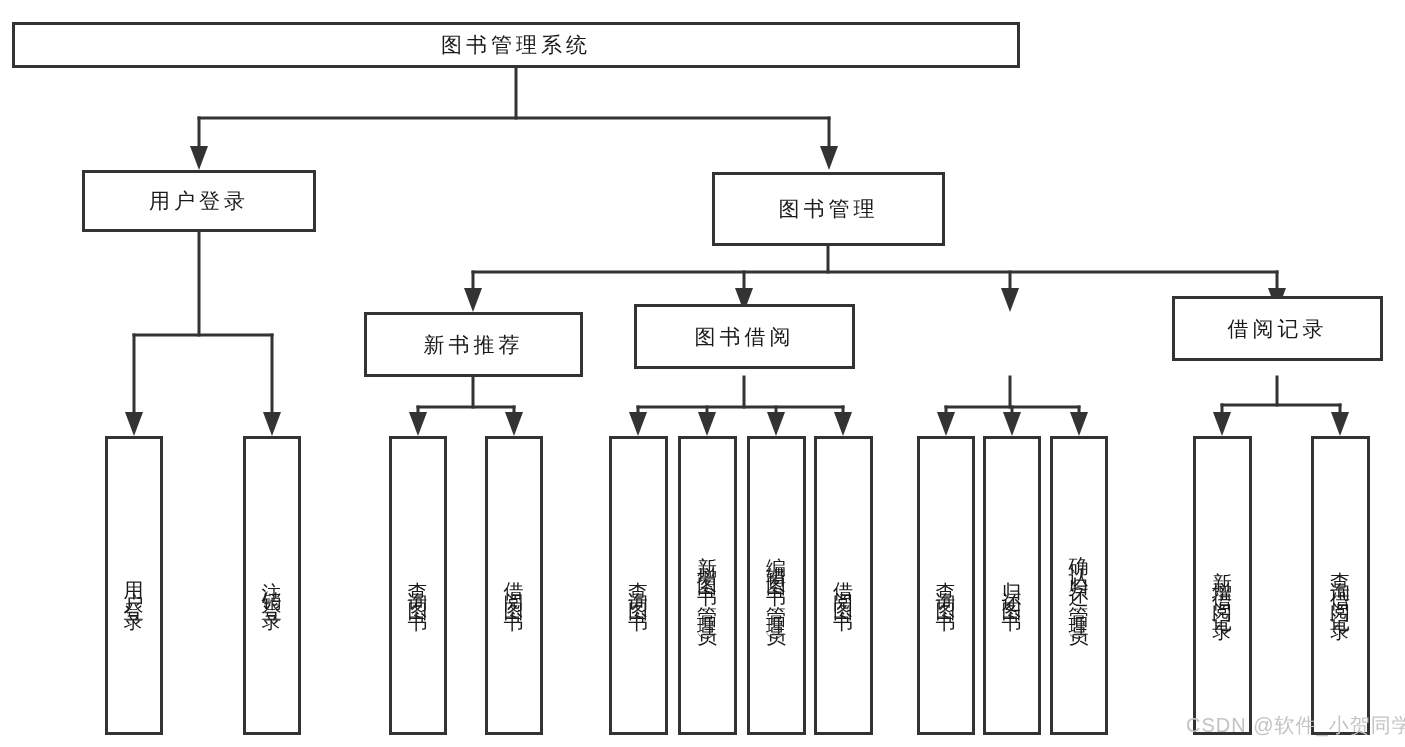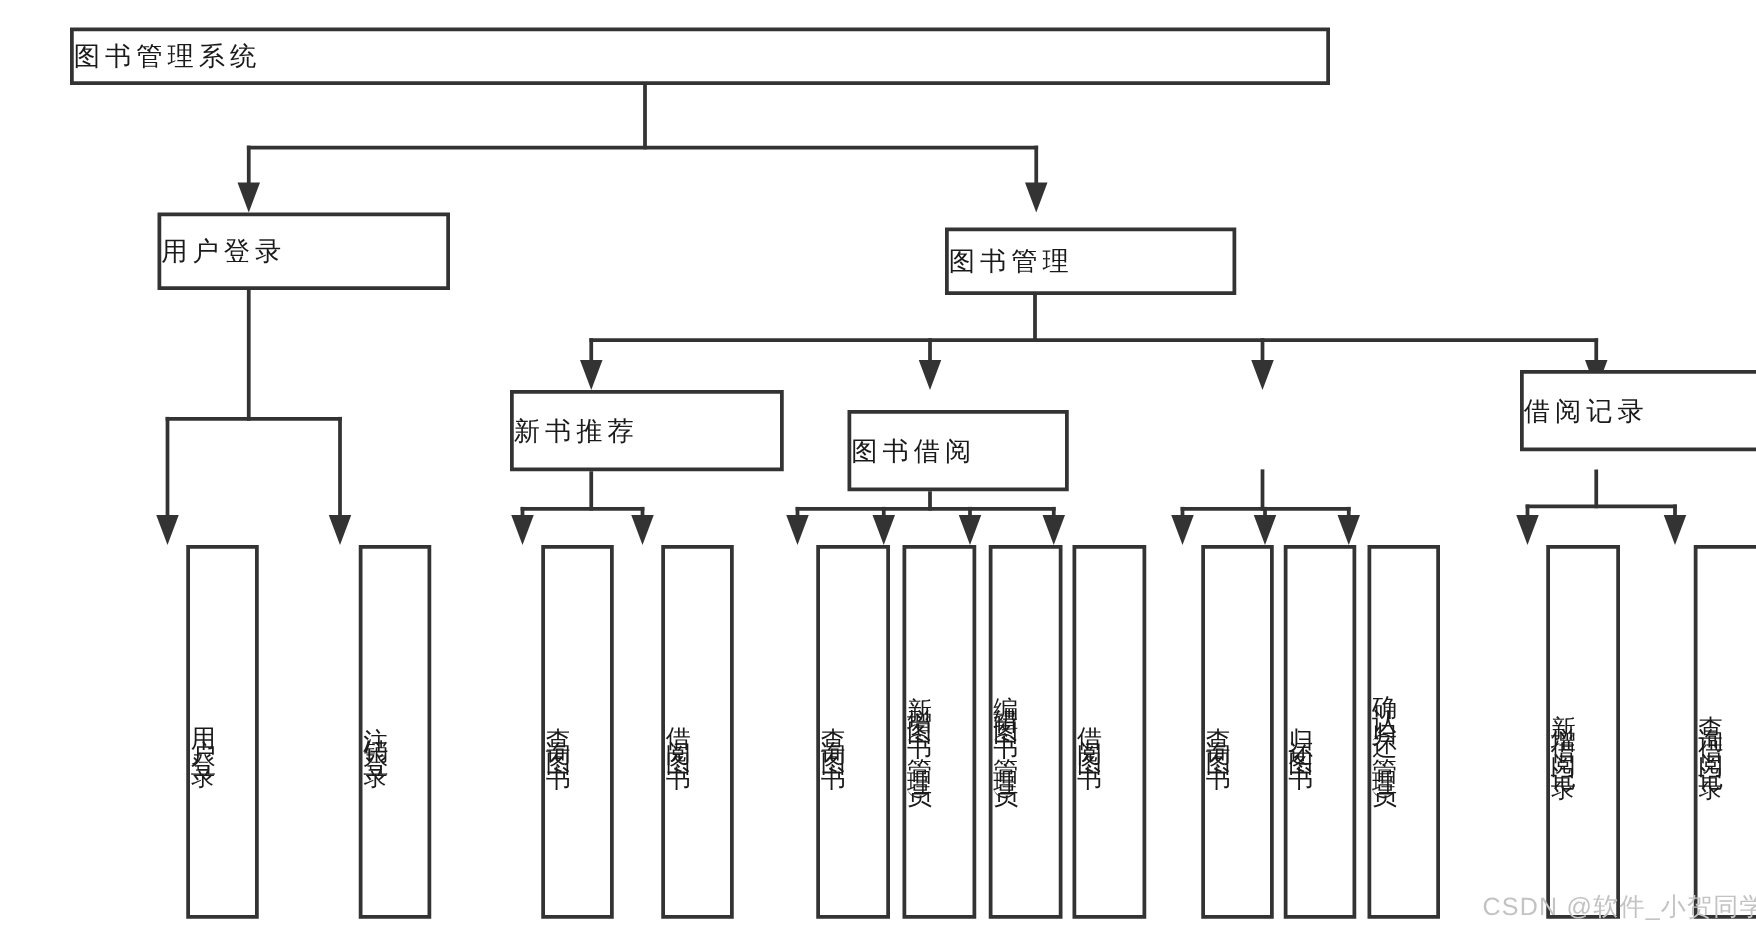--- a/index.html
+++ b/index.html
@@ -17,24 +17,23 @@
     width: 1405px; height: 747px;
     z-index: 1;
   }
   .box {
     position: absolute;
     box-sizing: border-box;
     border: 3px solid #333333;
     background: #ffffff;
     display: flex;
     align-items: center;
-    justify-content: flex-start;
+    justify-content: center;
     z-index: 2;
     color: #1a1a1a;
-    margin-left: 44px;
   }
   .hlabel {
     font-size: 21px;
     letter-spacing: 4px;
     white-space: nowrap;
     color: #1a1a1a;
   }
   .leaf {
     top: 436px;
     height: 299px;
@@ -119,28 +118,28 @@
       <polygon points="1331,412 1349,412 1340,436" fill="#333333"></polygon>
     </svg>
 
   <div class="box" style="left:12px; top:22px; width:1008px; height:46px">
     <span class="hlabel">图书管理系统</span>
   </div>
 
   <div class="box" style="left:82px; top:170px; width:234px; height:62px">
     <span class="hlabel">用户登录</span>
   </div>
-  <div class="box" style="left:712px; top:182px; width:233px; height:54px">
+  <div class="box" style="left:712px; top:172px; width:233px; height:74px">
     <span class="hlabel">图书管理</span>
   </div>
 
   <div class="box" style="left:364px; top:312px; width:219px; height:65px">
     <span class="hlabel">新书推荐</span>
   </div>
-  <div class="box" style="left:634px; top:328px; width:177px; height:65px">
+  <div class="box" style="left:634px; top:304px; width:221px; height:65px">
     <span class="hlabel">图书借阅</span>
   </div>
   <div class="box" style="left:1172px; top:296px; width:211px; height:65px">
     <span class="hlabel">借阅记录</span>
   </div>
 
   <div class="box leaf" style="left:105px; width:58px">
     <span class="vlabel">用户登录</span>
   </div>
   <div class="box leaf" style="left:243px; width:58px">

